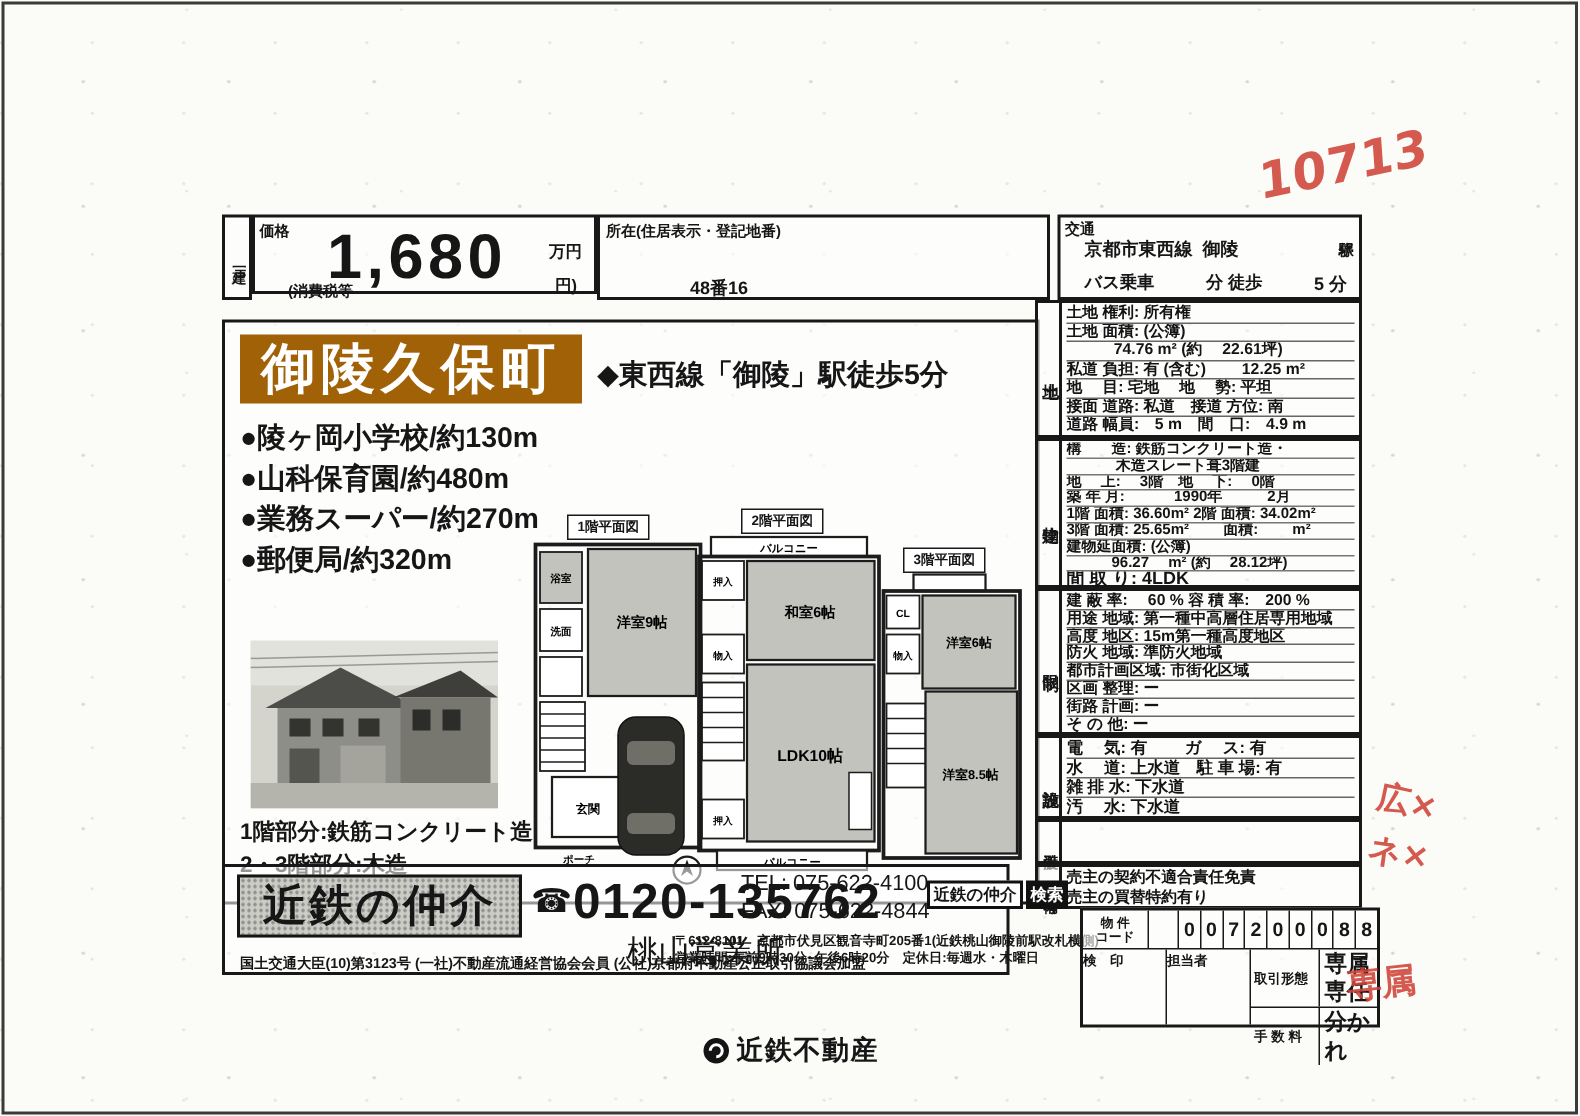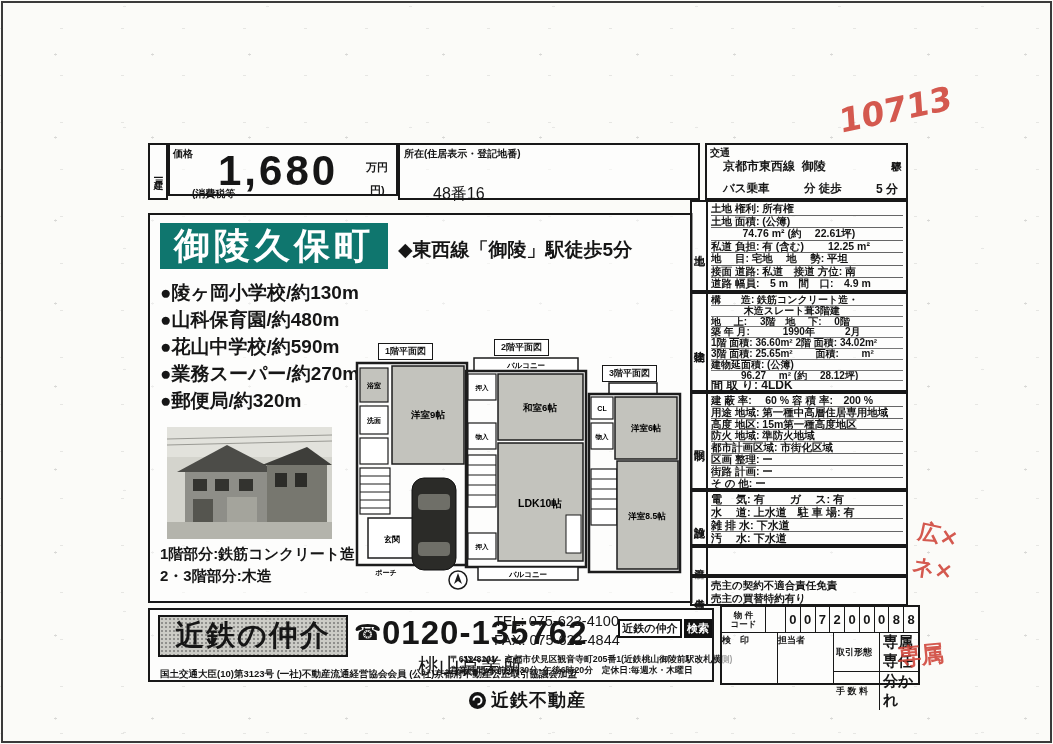--- a/index.html
+++ b/index.html
@@ -31,21 +31,21 @@
   .sec .rows{flex:1;padding:1px 3px 0 3px}
   .land .r{font-size:10.5px;line-height:11.5px;border-bottom:1px solid #666}
   .bld  .r{font-size:10px;line-height:9.8px;border-bottom:1px solid #777}
   .res  .r{font-size:10.5px;line-height:10.8px;border-bottom:1px solid #666}
   .fac  .r{font-size:11px;line-height:12px;border-bottom:1px solid #666}
   .hand .r{font-size:11px;line-height:13px;border-bottom:1px solid #666}
   .rem  .r{font-size:10.5px;line-height:13px}
   .rows .r:last-child{border-bottom:none}
 
   
-  .title-black{background:#0f766e;color:#fff;font-weight:bold;font-size:36px;letter-spacing:4px;
+  .title-black{background:#a16207;color:#fff;font-weight:bold;font-size:36px;letter-spacing:4px;
                display:flex;align-items:center;justify-content:center}
   .subtitle{font-size:19px;font-weight:bold;letter-spacing:0px;white-space:nowrap}
   .bullet{font-size:19px;font-weight:bold;line-height:27px;white-space:nowrap}
   .note{font-size:15px;font-weight:bold;white-space:nowrap}
   .fp-title{position:absolute;border:1.5px solid #181818;background:#fff;font-size:9px;font-weight:bold;
             padding:1px 6px;white-space:nowrap}
 
   
   .brandbox{border:2.5px solid #151515;background:#ccccc6;
     background-image:radial-gradient(rgba(70,70,70,.45) 1px, transparent 1.2px);background-size:4px 4px;
@@ -86,40 +86,39 @@
 <div class="abs b2" style="left:168px;top:143px;width:230px;height:53px">
   <span class="abs lbl" style="left:3px;top:2px">価格</span>
   <span class="abs price-big" style="left:48px;top:6px">1,680</span>
   <span class="abs" style="left:196px;top:15px;font-size:11px;font-weight:bold">万円</span>
   <span class="abs" style="left:200px;top:38px;font-size:11px;font-weight:bold">円)</span>
   <span class="abs" style="left:22px;top:42px;font-size:10px;font-weight:bold">(消費税等</span>
 </div>
 
 <div class="abs b2" style="left:398px;top:143px;width:302px;height:57px">
   <span class="abs lbl" style="left:4px;top:2px">所在(住居表示・登記地番)</span>
-  <span class="abs" style="left:33px;top:39px;font-size:16px;font-weight:normal">48番16</span>
+  <span class="abs" style="left:60px;top:39px;font-size:12px;font-weight:bold">48番16</span>
 </div>
 
 <div class="abs b2" style="left:705px;top:143px;width:203px;height:57px">
   <span class="abs lbl" style="left:3px;top:1px">交通</span>
   <span class="abs" style="left:16px;top:13px;font-size:12px;font-weight:bold;white-space:pre">京都市東西線  御陵</span>
   <span class="abs vtext" style="right:3px;top:8px;font-size:10px">駅停</span>
   <span class="abs" style="left:16px;top:36px;font-size:11.5px;font-weight:bold;white-space:pre">バス乗車　　　分 徒歩</span>
   <span class="abs" style="right:8px;top:36px;font-size:12px;font-weight:bold">5 分</span>
 </div>
 
 <div class="abs b2" style="left:148px;top:213px;width:545px;height:390px;border-width:2.5px">
 
   <div class="abs title-black" style="left:10px;top:8px;width:228px;height:46px">御陵久保町</div>
   <div class="abs subtitle" style="left:248px;top:22px">◆東西線「御陵」駅徒歩5分</div>
 
   <div class="abs" style="left:10px;top:64px">
     <div class="bullet">●陵ヶ岡小学校/約130m</div>
     <div class="bullet">●山科保育園/約480m</div>
-    <div class="bullet">●花山中学校/約590m</div>
     <div class="bullet">●業務スーパー/約270m</div>
     <div class="bullet">●郵便局/約320m</div>
   </div>
 
   <svg class="abs" style="left:17px;top:212px" width="165" height="112" viewBox="0 0 165 112">
     <rect x="0" y="0" width="165" height="112" fill="#d4d4cd"></rect>
     <rect x="0" y="0" width="165" height="30" fill="#e2e2dc"></rect>
     <polygon points="10,45 60,18 112,45" fill="#4c4c48"></polygon>
     <rect x="18" y="45" width="86" height="50" fill="#8e8e88"></rect>
     <polygon points="95,38 140,20 165,38" fill="#3e3e3a"></polygon>
@@ -271,21 +270,21 @@
 </div>
 
 <div class="sec rem" style="top:576px;height:30px">
   <div class="vl" style="font-size:10px">備考</div>
   <div class="rows">
     <div class="r">売主の契約不適合責任免責</div>
     <div class="r">売主の買替特約有り</div>
   </div>
 </div>
 
-<div class="abs b2" style="left:148px;top:608px;width:566px;height:74px;border-width:2.5px">
+<div class="abs b2" style="left:148px;top:576px;width:525px;height:74px;border-width:2.5px">
   <div class="abs brandbox" style="left:8px;top:5px;width:190px;height:42px">近鉄の仲介</div>
   <span class="abs" style="left:204px;top:10px;font-size:22px">☎</span>
   <span class="abs phone" style="left:232px;top:4px">0120-135762</span>
   <span class="abs" style="left:268px;top:42px;font-size:21px;font-weight:normal">桃山営業所</span>
   <span class="abs telfax" style="left:344px;top:3px">TEL: 075-622-4100</span>
   <span class="abs telfax" style="left:344px;top:22px">FAX: 075-622-4844</span>
   <div class="abs searchbrand" style="left:468px;top:9px;width:64px;height:19px">近鉄の仲介</div>
   <div class="abs searchtag" style="left:534px;top:9px;width:28px;height:19px">検索</div>
   <span class="abs tinytext" style="left:300px;top:44px;font-size:8.8px">〒612-8101　京都市伏見区観音寺町205番1(近鉄桃山御陵前駅改札横側)</span>
   <span class="abs tinytext" style="left:300px;top:55px;font-size:8.8px">営業時間:午前9時30分~午後6時20分　定休日:毎週水・木曜日</span>

